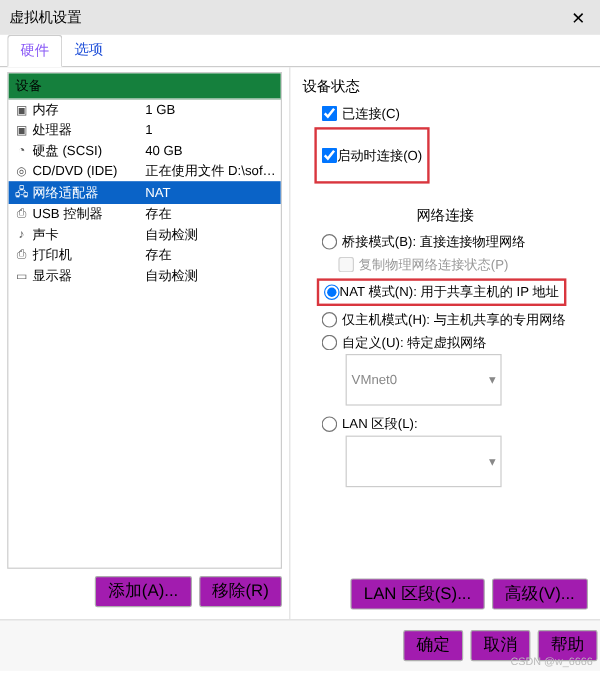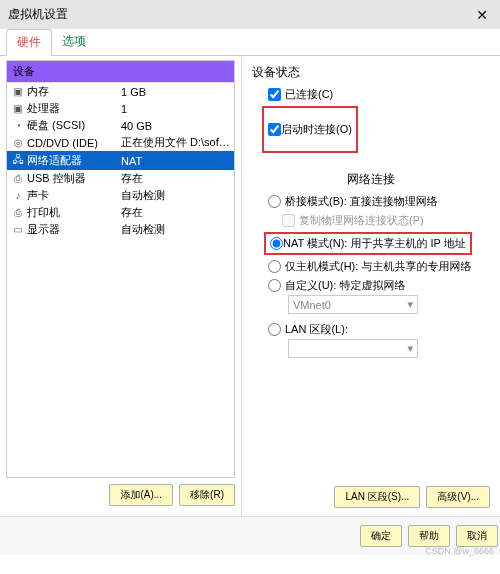--- a/index.html
+++ b/index.html
@@ -1,47 +1,47 @@
 <!DOCTYPE html>
 <html><head>
 <meta charset="utf-8">
 <style>
 * { box-sizing: border-box; margin: 0; padding: 0; }
 body { font-family: "Microsoft YaHei", sans-serif; font-size: 12px; background: #fff; width: 500px; height: 574px; overflow: hidden; }
 .titlebar { display: flex; justify-content: space-between; align-items: center; padding: 6px 8px; background: #e5e5e5; }
 .titlebar-title { font-size: 12px; }
 .close-x { font-size: 14px; cursor: pointer; width: 20px; text-align: center; }
 .tab-strip { display: flex; border-bottom: 1px solid #ccc; padding: 0 6px; }
-.tab { padding: 4px 10px; cursor: pointer; color: #15803d; }
-.tab.active { border: 1px solid #ccc; border-bottom: 1px solid #fff; margin-bottom: -1px; background: #fff; color: #ef4444; border-radius: 3px 3px 0 0; }
+.tab { padding: 4px 10px; cursor: pointer; color: #1d4ed8; }
+.tab.active { border: 1px solid #ccc; border-bottom: 1px solid #fff; margin-bottom: -1px; background: #fff; color: #8b5cf6; border-radius: 3px 3px 0 0; }
 .content { display: flex; height: 460px; }
 .left { width: 242px; border-right: 1px solid #e0e0e0; display: flex; flex-direction: column; padding: 4px 6px; }
 .dev-table { flex: 1; border: 1px solid #ccc; overflow: hidden; }
-.dev-head { display: flex; background: #8b5cf6; border-bottom: 1px solid #e0e0e0; }
+.dev-head { display: flex; background: #15803d; border-bottom: 1px solid #e0e0e0; }
 .dev-head div { padding: 3px 6px; font-size: 11px; }
 .col-dev { width: 100px; }
 .col-sum { flex: 1; }
 .dev-row { display: flex; align-items: center; padding: 1px 4px; font-size: 11px; }
 .dev-row.selected { background: #0a63c7; color: #fff; }
 .dev-icon { width: 14px; display: inline-flex; justify-content: center; margin-right: 2px; font-size: 10px; color: #555; }
 .dev-row.selected .dev-icon { color: #fff; }
 .dev-name { width: 94px; white-space: nowrap; overflow: hidden; text-overflow: ellipsis; }
 .dev-sum { flex: 1; white-space: nowrap; overflow: hidden; text-overflow: ellipsis; }
 .left-btns { display: flex; justify-content: flex-end; gap: 6px; padding: 6px 0; }
-.btn { border: 1px solid #adadad; background: #fef9c3; padding: 3px 10px; font-size: 10px; cursor: pointer; border-radius: 2px; }
+.btn { border: 1px solid #adadad; background: #a21caf; padding: 3px 10px; font-size: 14px; cursor: pointer; border-radius: 2px; }
 .right { flex: 1; padding: 8px 10px; position: relative; }
 .section-title { font-size: 12px; margin-bottom: 4px; }
 .section-title.pad-top { margin-top: 16px; text-align: center; }
 .opt-group { padding-left: 12px; }
 .opt-row { display: flex; align-items: center; padding: 2px 4px; font-size: 11px; }
 .opt-row input { margin-right: 4px; }
 .opt-row.disabled { color: #999; }
 .hl1 { border: 2px solid #d9363e; padding: 14px 4px; margin: 2px 0 2px 10px; display: inline-flex; align-items: center; font-size: 11px; }
 .hl2 { border: 2px solid #d9363e; display: inline-flex; align-items: center; padding: 2px 4px; margin: 2px 0; font-size: 11px; }
-.select-fake { border: 1px solid #ccc; width: 130px; padding: 2px 4px; font-size: 11px; margin-left: 24px; color: #888; display: flex; justify-content: space-between; align-items: center; }
+.select-fake { border: 1px solid #ccc; width: 130px; padding: 14px 4px; font-size: 11px; margin-left: 24px; color: #888; display: flex; justify-content: space-between; align-items: center; }
 .right-btns { position: absolute; bottom: 8px; right: 10px; display: flex; gap: 6px; }
 .footer { display: flex; justify-content: flex-end; gap: 6px; padding: 8px 2px; background: #f7f7f7; border-top: 1px solid #ddd; }
 .watermark { position: absolute; bottom: 18px; right: 6px; font-size: 9px; color: #bbb; }
 </style>
 </head>
 <body>
 
 <div class="titlebar">
   <span class="titlebar-title">虚拟机设置</span>
   <span class="close-x">✕</span>
@@ -161,17 +161,17 @@
 
     <div class="right-btns">
       <button class="btn">LAN 区段(S)...</button>
       <button class="btn">高级(V)...</button>
     </div>
   </div>
 </div>
 
 <div class="footer">
   <button class="btn">确定</button>
+  <button class="btn">取消</button>
   <button class="btn">帮助</button>
-  <button class="btn">取消</button>
 </div>
 
 <div class="watermark">CSDN @w_6666</div>
 
 </body></html>

